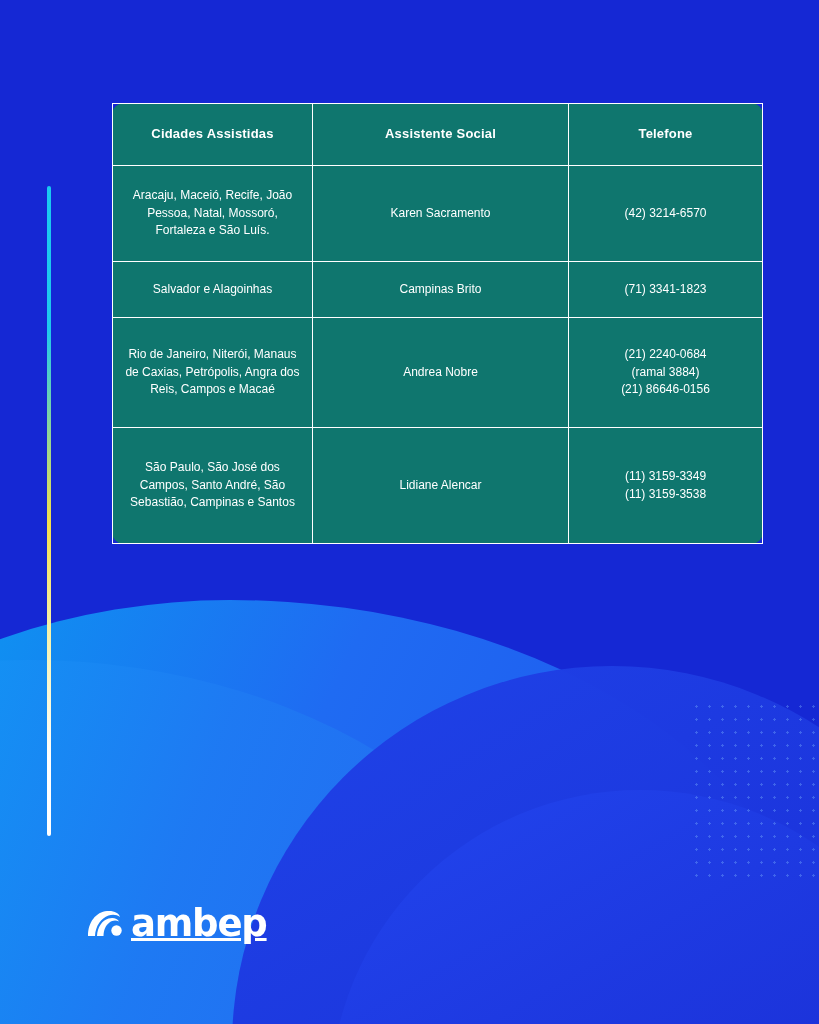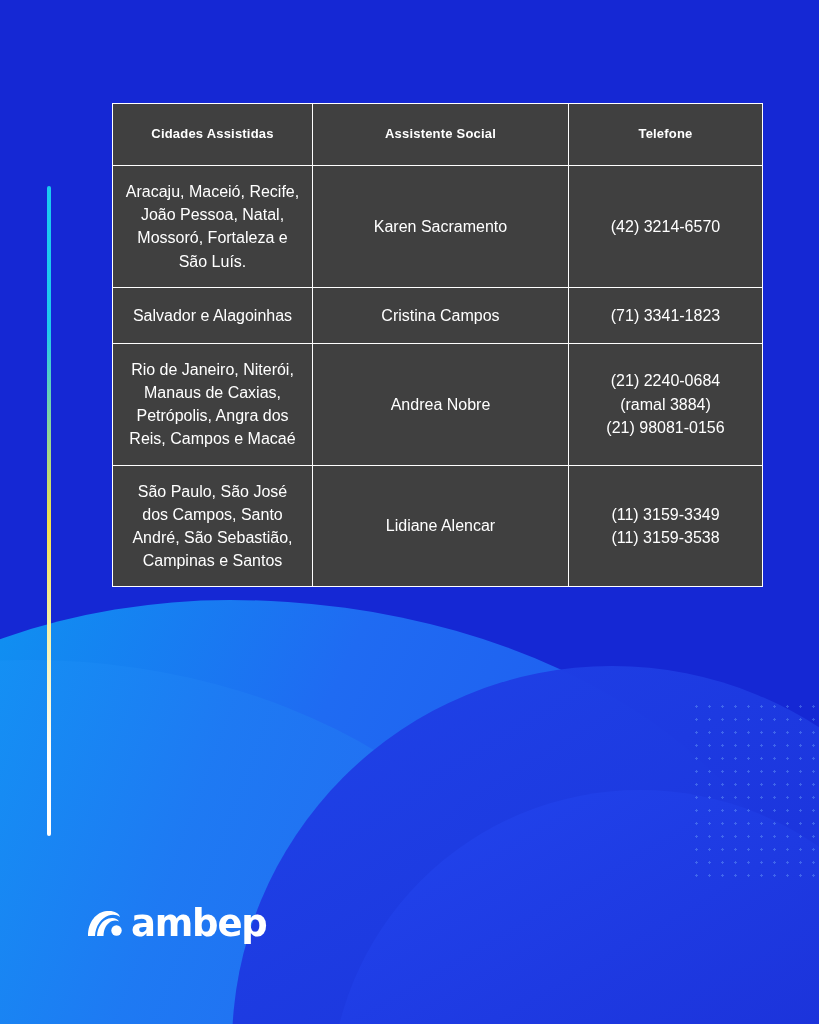--- a/index.html
+++ b/index.html
@@ -99,22 +99,23 @@
   .table-wrap {
     position: absolute;
     left: 112px;
     top: 103px;
     width: 650px;
   }
 
   table.contact-table {
     width: 650px;
     border-collapse: collapse;
-    background: #404040;
+    background: #0f766e;
     table-layout: fixed;
+    border-radius: 12px;
   }
 
   table.contact-table col.c1 { width: 200px; }
   table.contact-table col.c2 { width: 256px; }
   table.contact-table col.c3 { width: 194px; }
 
   table.contact-table th,
   table.contact-table td {
     border: 1.6px solid #ffffff;
     color: #ffffff;
@@ -126,21 +127,21 @@
 
   table.contact-table thead th {
     font-size: 13px;
     font-weight: bold;
     letter-spacing: .2px;
     height: 62px;
     padding: 10px 8px;
   }
 
   table.contact-table tbody td {
-    font-size: 16px;
+    font-size: 12px;
     font-weight: normal;
   }
 
   td.cities {
     padding-left: 22px;
     padding-right: 22px;
   }
 
   td.phone span,
   td.cities span,
@@ -164,20 +165,21 @@
 
   .logo svg { display: block; }
 
   .logo-text {
     color: #ffffff;
     font-size: 37px;
     font-weight: bold;
     letter-spacing: -1.2px;
     line-height: 1;
     font-family: "DejaVu Sans", sans-serif;
+    text-decoration: underline;
   }
 </style>
 </head>
 <body>
 
 <div class="bg-layer">
   <div class="bg-base"></div>
   <div class="bg-swoosh"></div>
   <div class="bg-swoosh2"></div>
   <div class="bg-disc"></div>
@@ -206,33 +208,33 @@
       <tr class="row-1">
         <td class="cities">Aracaju, Maceió, Recife, João Pessoa, Natal, Mossoró, Fortaleza e São Luís.</td>
         <td class="worker">Karen Sacramento</td>
         <td class="phone">
           <span>(42) 3214-6570</span>
         </td>
       </tr>
 
       <tr class="row-2">
         <td class="cities">Salvador e Alagoinhas</td>
-        <td class="worker">Cristina Campos</td>
+        <td class="worker">Campinas Brito</td>
         <td class="phone">
           <span>(71) 3341-1823</span>
         </td>
       </tr>
 
       <tr class="row-3">
         <td class="cities">Rio de Janeiro, Niterói, Manaus de Caxias, Petrópolis, Angra dos Reis, Campos e Macaé</td>
         <td class="worker">Andrea Nobre</td>
         <td class="phone">
           <span>(21) 2240-0684</span>
           <span>(ramal 3884)</span>
-          <span>(21) 98081-0156</span>
+          <span>(21) 86646-0156</span>
         </td>
       </tr>
 
       <tr class="row-4">
         <td class="cities">São Paulo, São José dos Campos, Santo André, São Sebastião, Campinas e Santos</td>
         <td class="worker">Lidiane Alencar</td>
         <td class="phone">
           <span>(11) 3159-3349</span>
           <span>(11) 3159-3538</span>
         </td>

